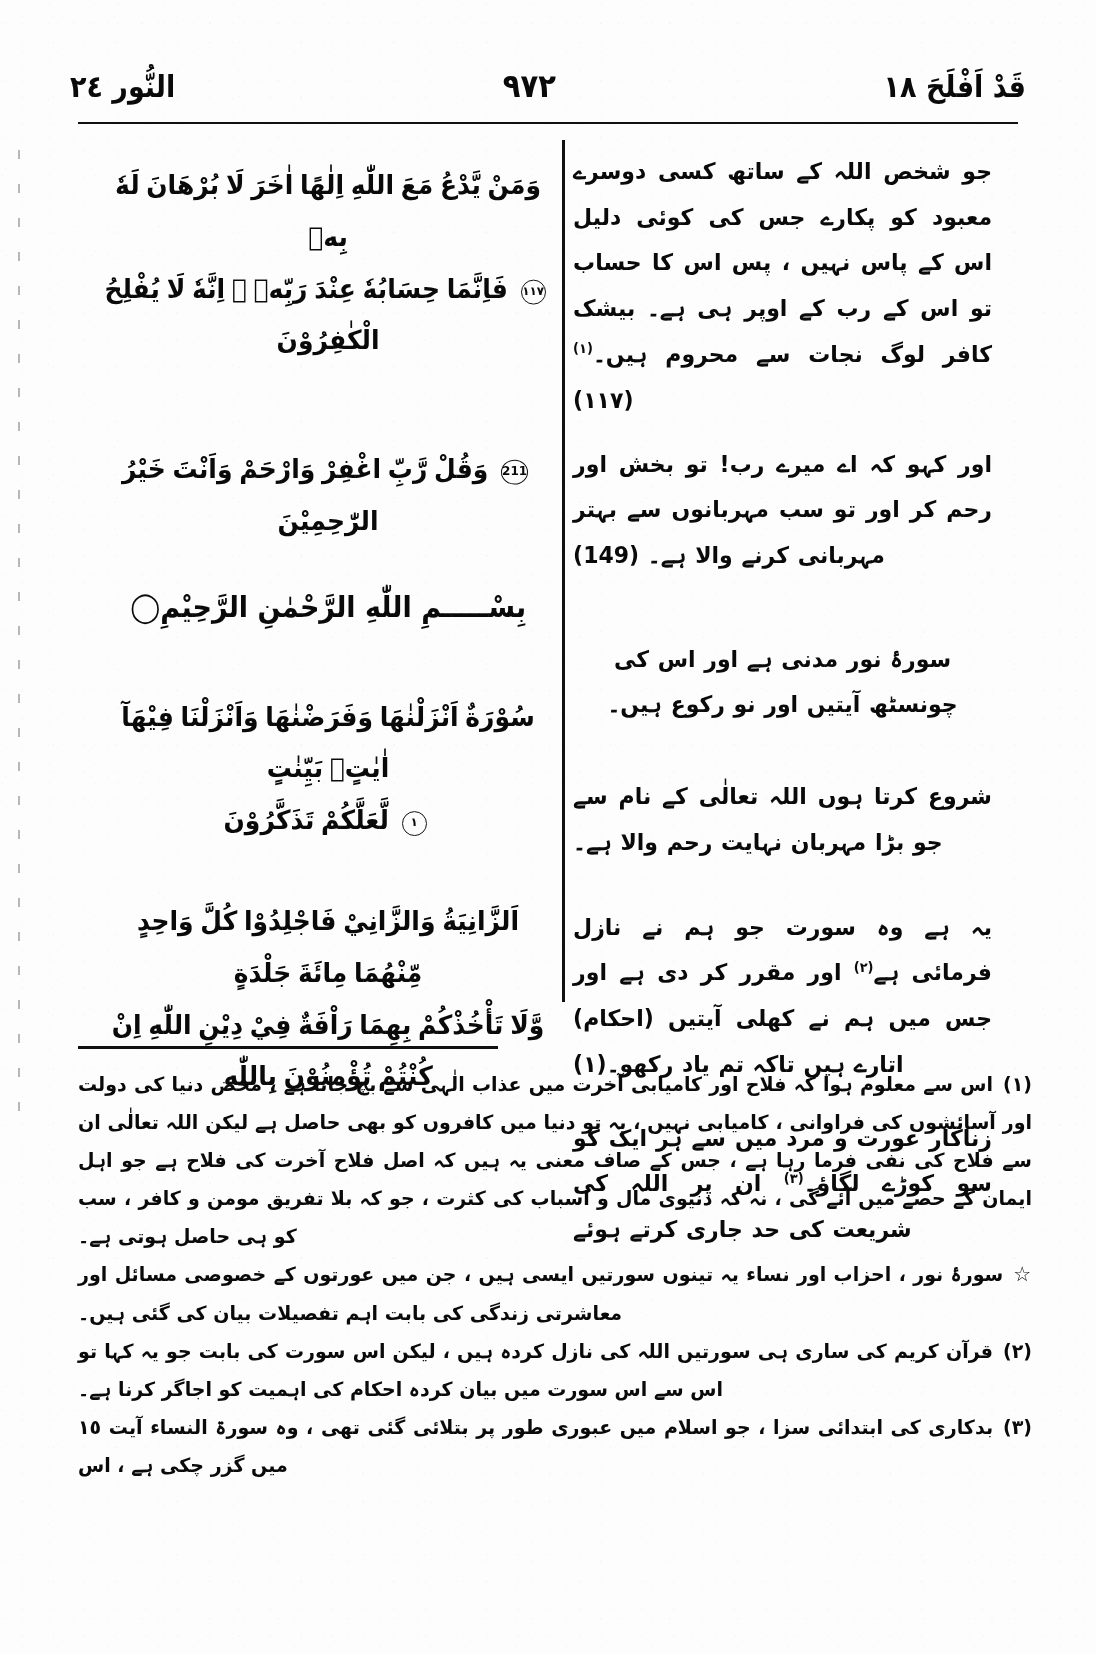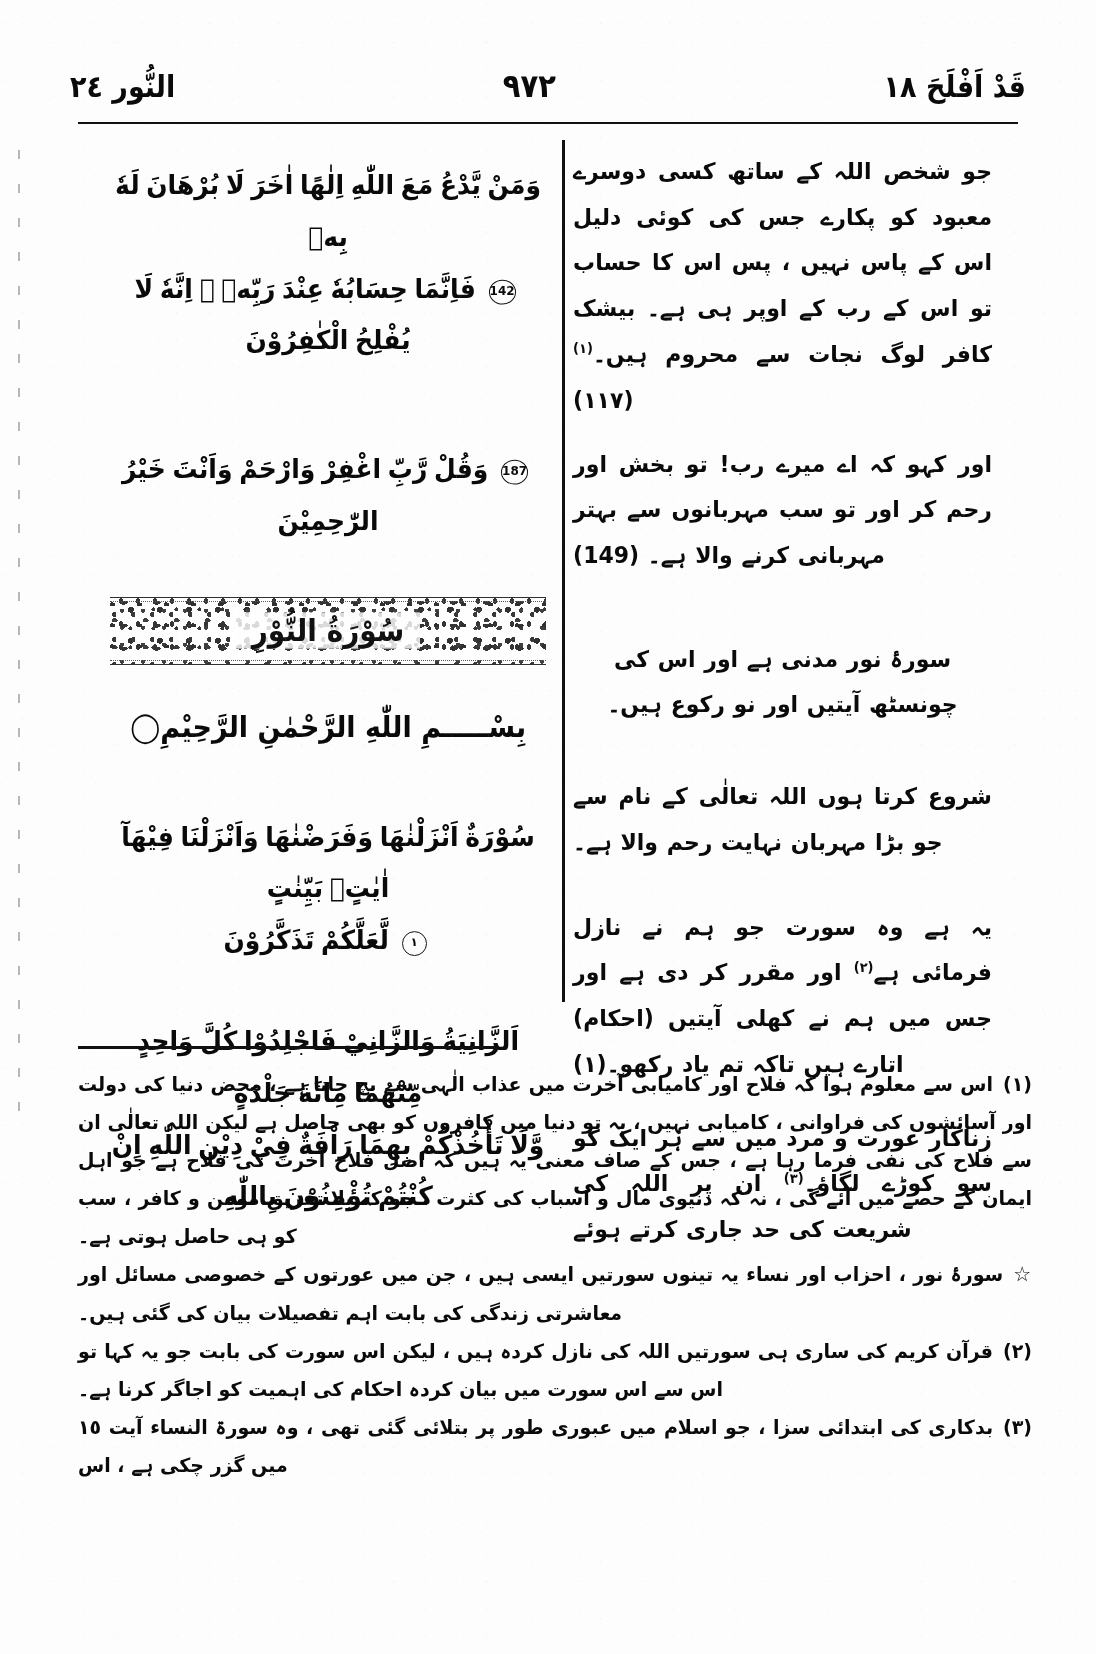--- a/index.html
+++ b/index.html
@@ -296,35 +296,32 @@
   </div>
   <div class="rule-top"></div>
 
   <div class="body-area">
 
     <div class="col-arabic">
 
       <div class="ayah-block ayah-mu117">
         <span class="ayah-line">وَمَنْ يَّدْعُ مَعَ اللّٰهِ اِلٰهًا اٰخَرَ لَا بُرْهَانَ لَهٗ بِهٖ</span>
         <span class="ayah-line">
-          <span class="ayah-num">142</span>
+          <span class="ayah-num">١١٧</span>
           <span>فَاِنَّمَا حِسَابُهٗ عِنْدَ رَبِّهٖ ۚ اِنَّهٗ لَا يُفْلِحُ الْكٰفِرُوْنَ</span>
         </span>
       </div>
 
       <div class="ayah-block ayah-mu118">
         <span class="ayah-line">
-          <span class="ayah-num">187</span>
+          <span class="ayah-num">211</span>
           <span>وَقُلْ رَّبِّ اغْفِرْ وَارْحَمْ وَاَنْتَ خَيْرُ الرّٰحِمِيْنَ</span>
         </span>
       </div>
 
-      <div class="surah-banner">
-        <span class="surah-banner-title">سُوْرَةُ النُّوْرِ</span>
-      </div>
 
       <div class="bismillah">بِسْـــــمِ اللّٰهِ الرَّحْمٰنِ الرَّحِيْمِ◯</div>
 
       <div class="ayah-block ayah-nur1">
         <span class="ayah-line">سُوْرَةٌ اَنْزَلْنٰهَا وَفَرَضْنٰهَا وَاَنْزَلْنَا فِيْهَآ اٰيٰتٍۢ بَيِّنٰتٍ</span>
         <span class="ayah-line">
           <span class="ayah-num">١</span>
           <span>لَّعَلَّكُمْ تَذَكَّرُوْنَ</span>
         </span>
       </div>

